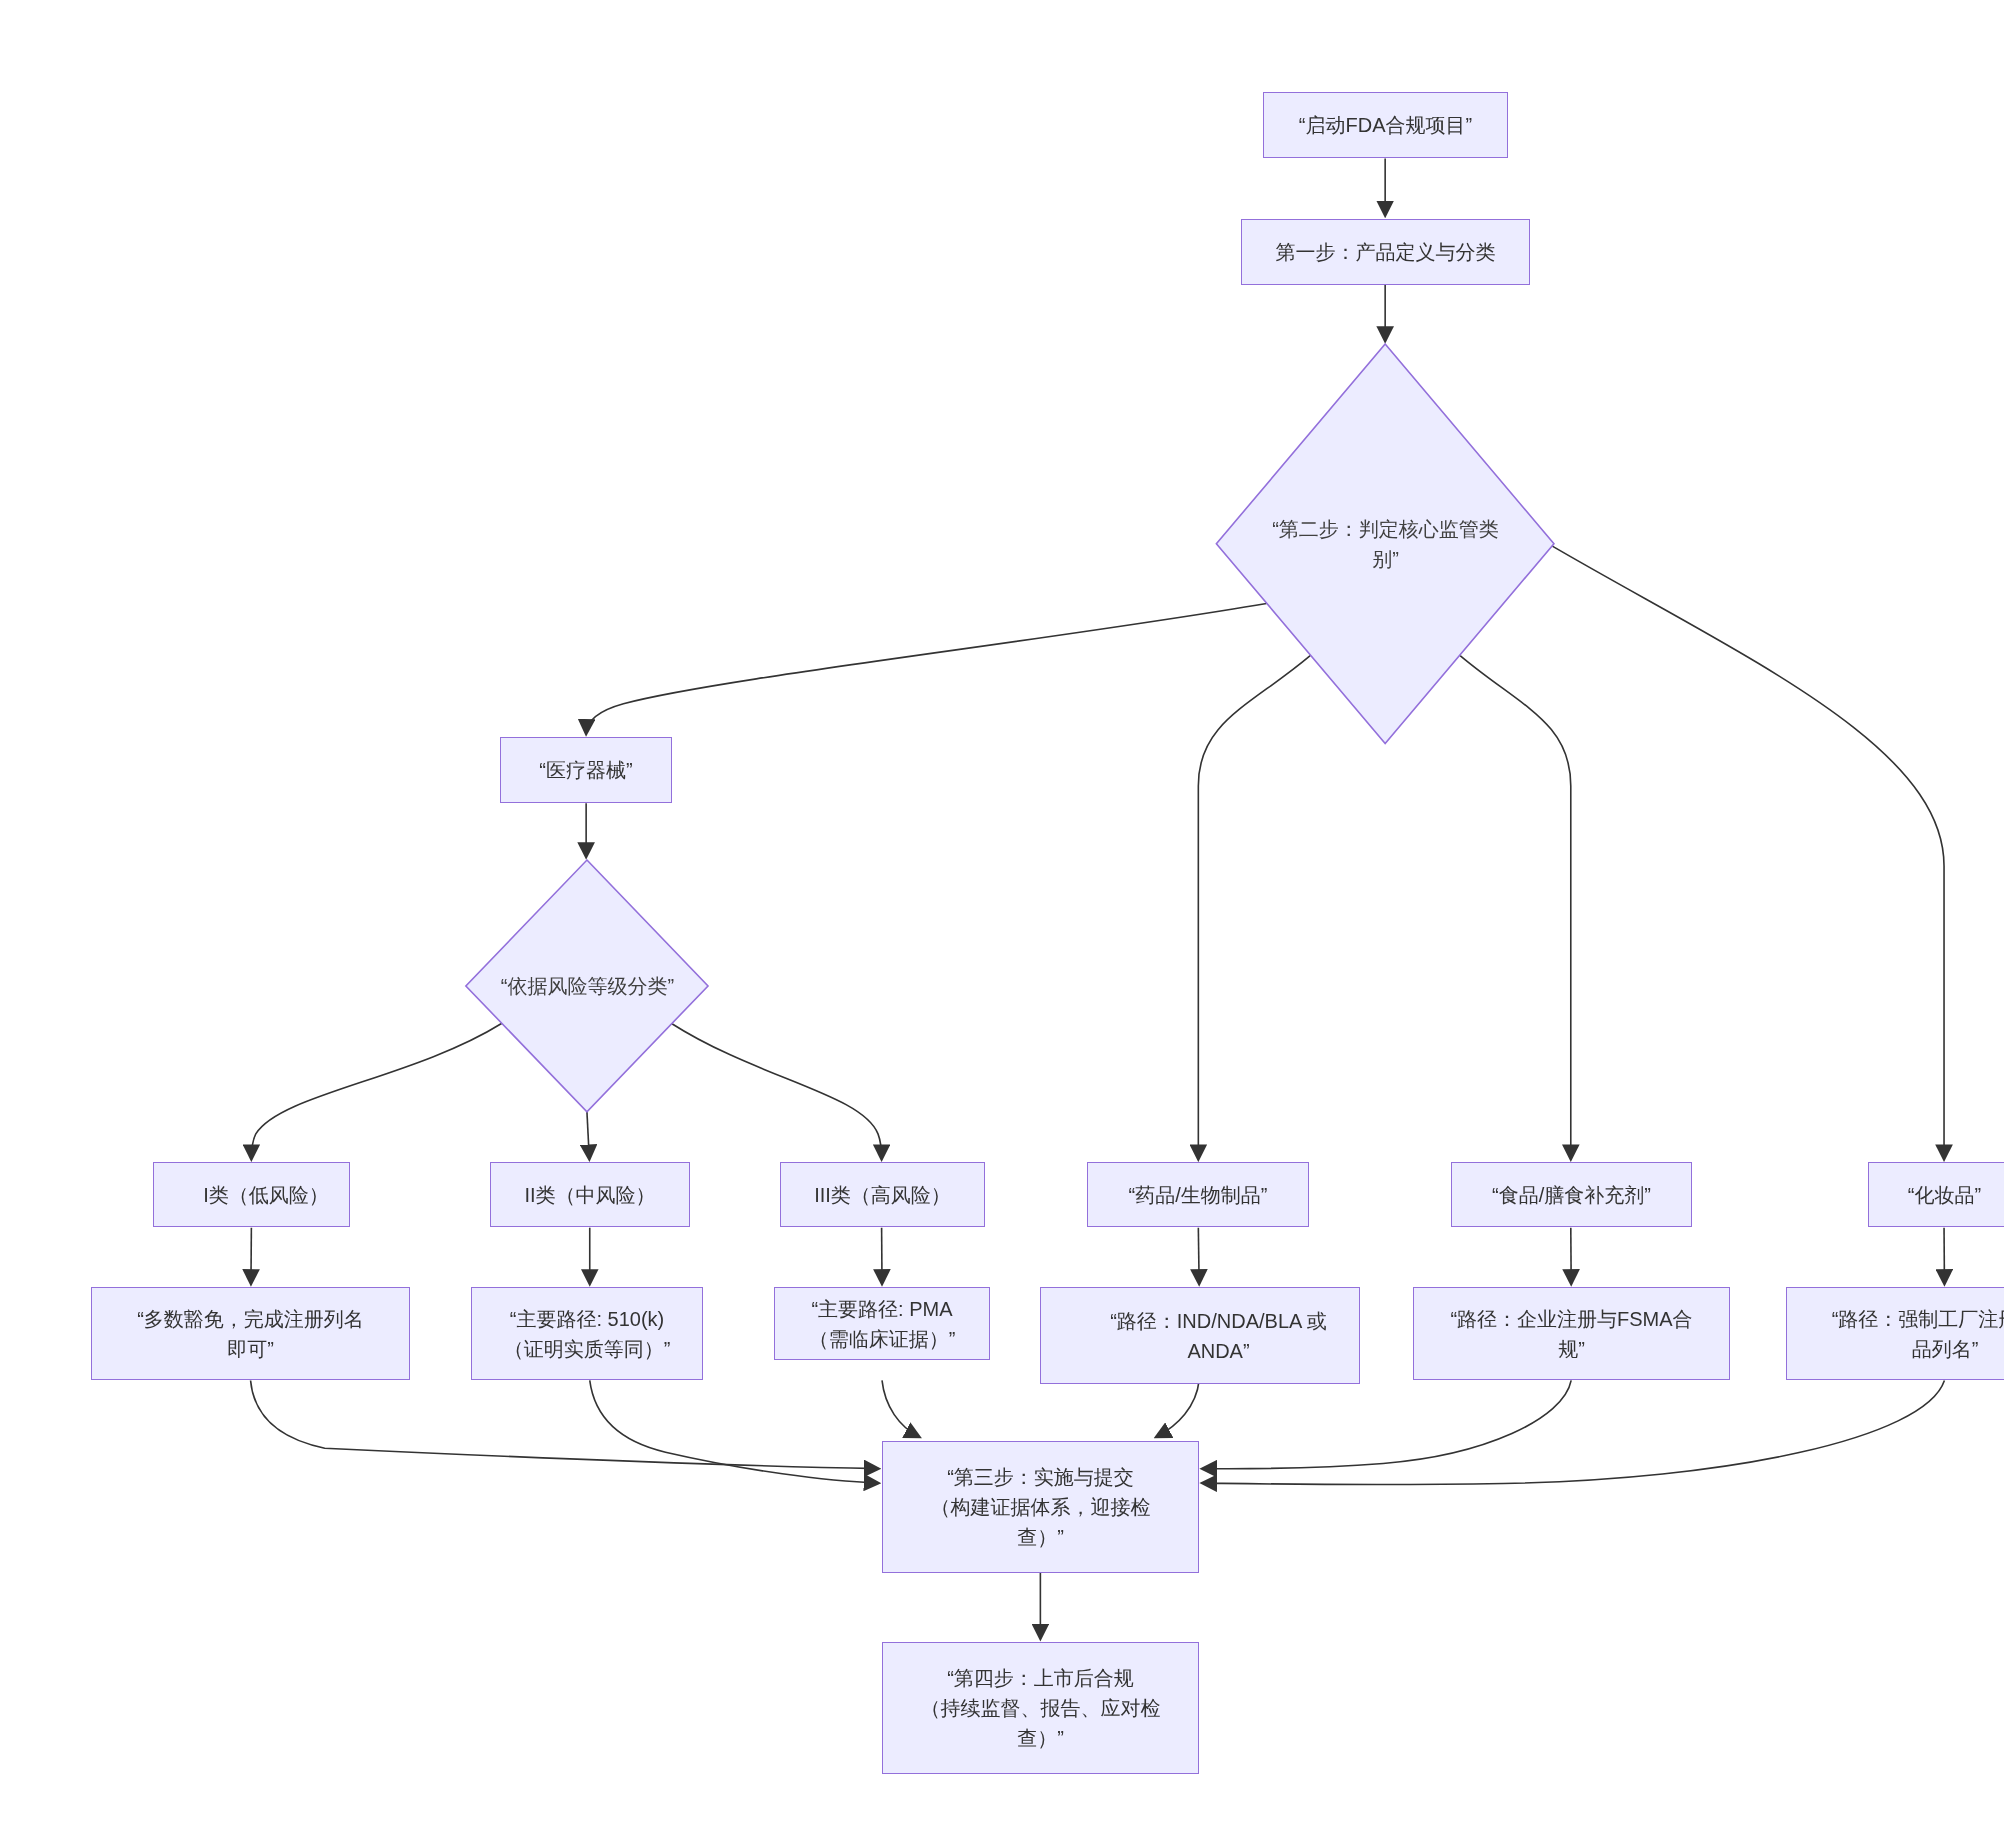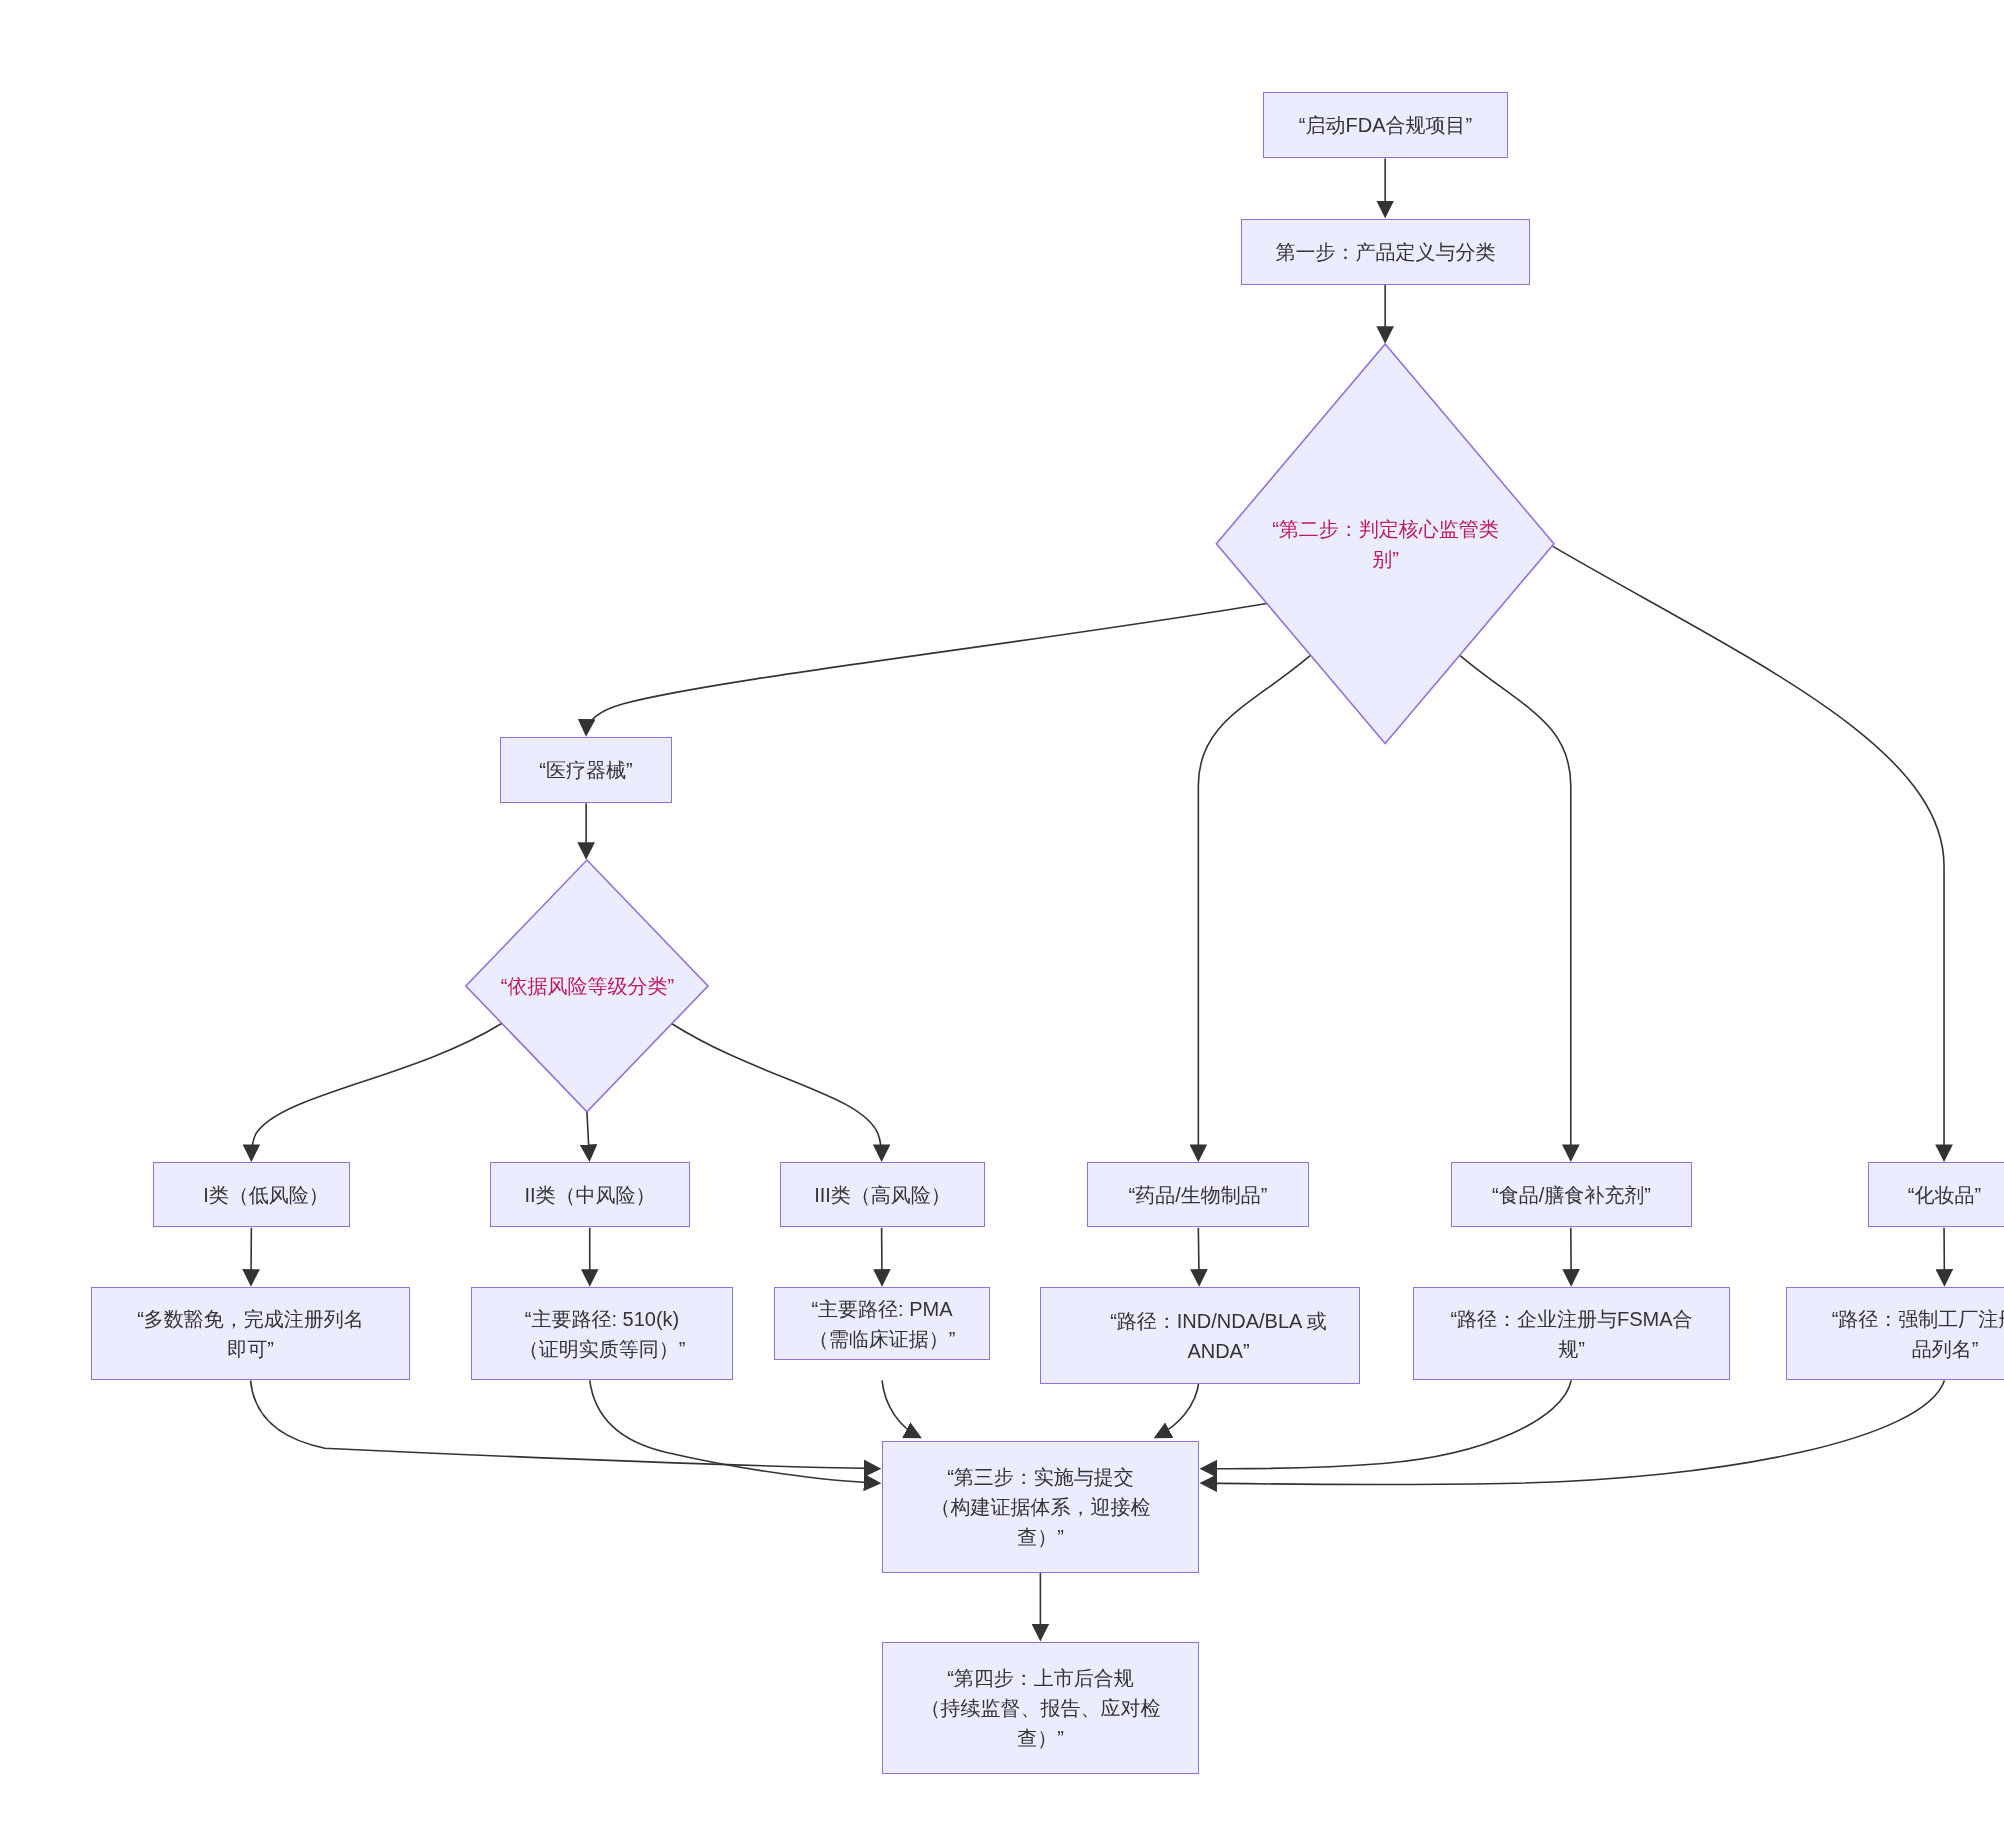--- a/index.html
+++ b/index.html
@@ -45,21 +45,21 @@
   }
   .node span, .diamond-label span {
     white-space: pre-line;
   }
   .diamond-label {
     position: absolute;
     display: flex;
     align-items: center;
     justify-content: center;
     text-align: center;
-    color: #be185d;
+    color: #404040;
     font-size: 20px;
     line-height: 1.5;
     pointer-events: none;
   }
 </style>
 </head>
 <body>
 
 <div class="canvas">
 
@@ -141,21 +141,21 @@
 
   <div class="node" style="left:1868px; top:1162px; width:153px; height:65px;">
     <span>“化妆品”</span>
   </div>
 
   <div class="node" style="left:91px; top:1287px; width:319px; height:93px;">
     <span>“多数豁免，完成注册列名
 即可”</span>
   </div>
 
-  <div class="node" style="left:471px; top:1287px; width:262px; height:93px;">
+  <div class="node" style="left:471px; top:1287px; width:232px; height:93px;">
     <span>“主要路径: 510(k)
 （证明实质等同）”</span>
   </div>
 
   <div class="node" style="left:774px; top:1287px; width:216px; height:73px;">
     <span>“主要路径: PMA
 （需临床证据）”</span>
   </div>
 
   <div class="node" style="left:1040px; top:1287px; width:320px; height:97px;padding-left:37px;">

